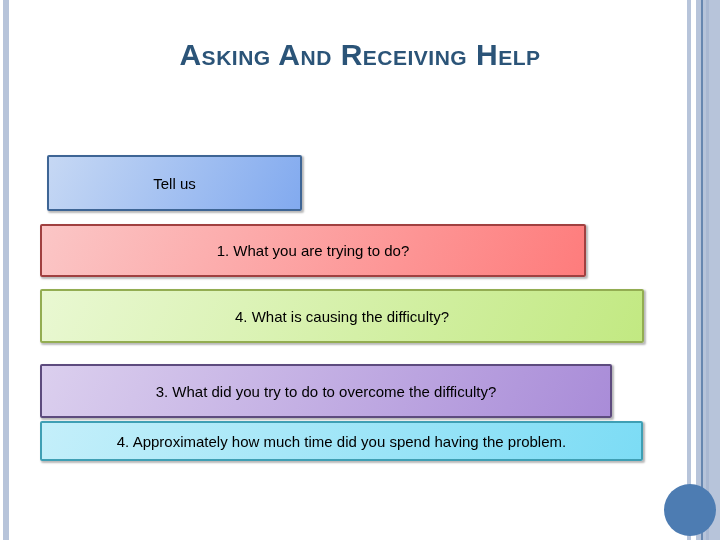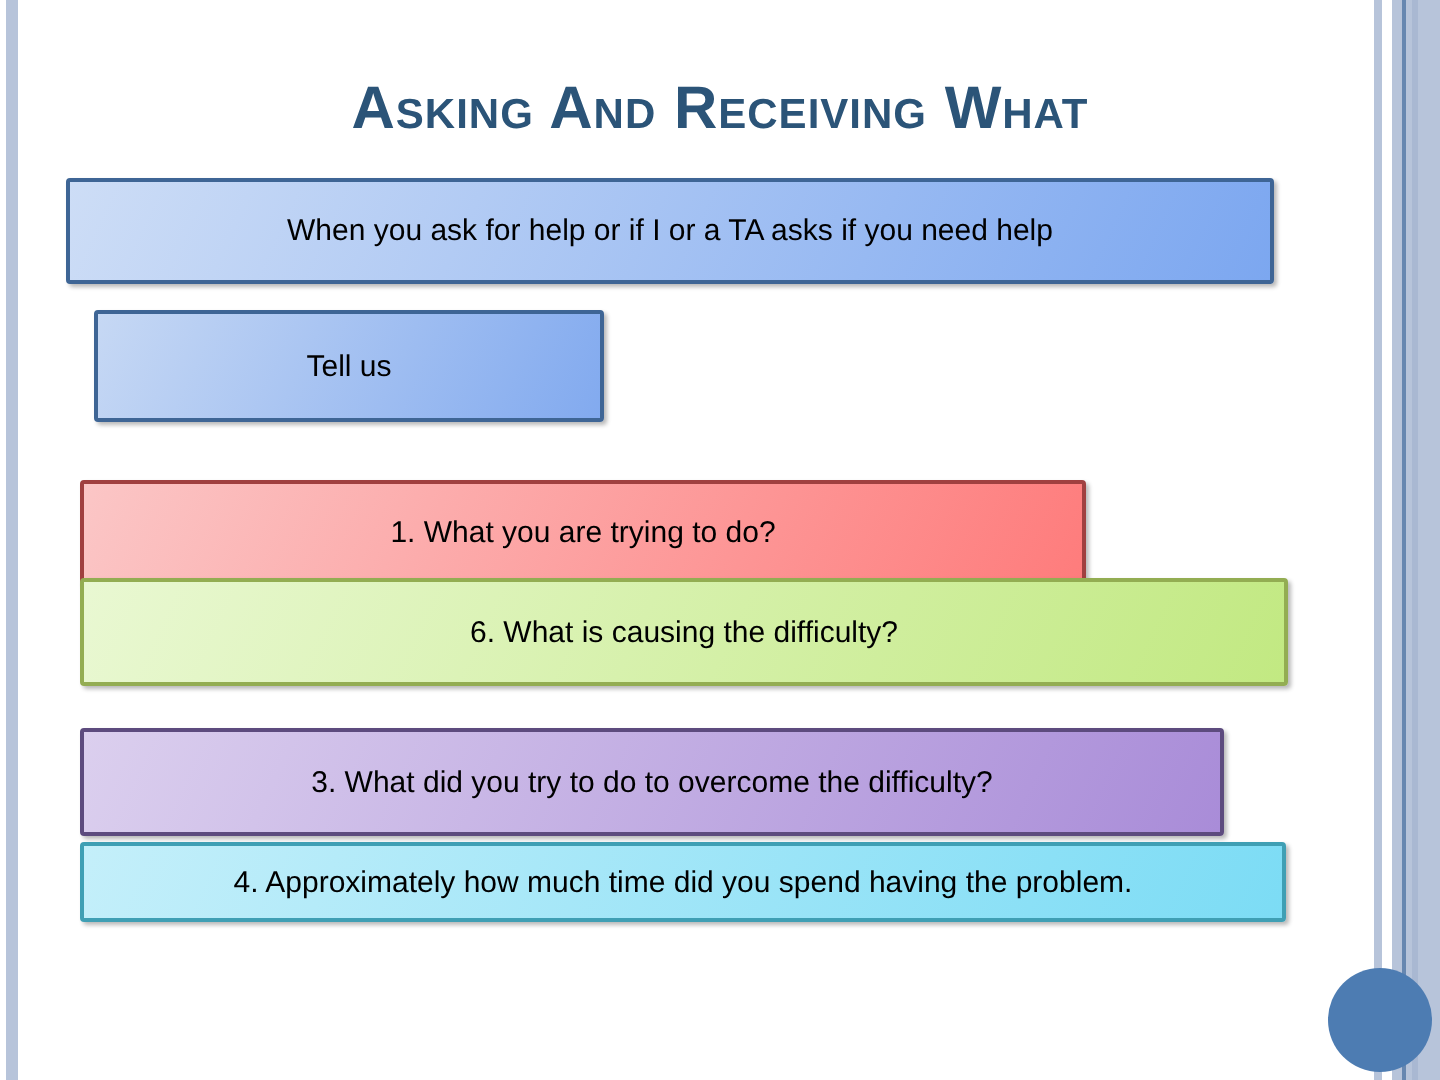--- a/index.html
+++ b/index.html
@@ -61,48 +61,45 @@
     align-items: center;
     justify-content: center;
     text-align: center;
     font-size: 15px;
     color: var(--box-text-color, #000);
     box-shadow: 1.5px 1.5px 2px rgba(0,0,0,0.28);
     padding: 0 10px;
   }
   .box-0 { left: 33px; top: 89px;  width: 604px; height: 53px; }
   .box-1 { left: 47px; top: 155px; width: 255px; height: 56px; }
-  .box-2 { left: 40px; top: 240px; width: 503px; height: 53px; }
+  .box-2 { left: 40px; top: 224px; width: 546px; height: 53px; }
   .box-3 { left: 40px; top: 289px; width: 604px; height: 54px; }
   .box-4 { left: 40px; top: 364px; width: 572px; height: 54px; }
   .box-5 { left: 40px; top: 421px; width: 603px; height: 40px; }
 </style>
 </head>
 <body>
 
 <div class="slide">
 
   <div class="stripe-left"></div>
 
-  <h1 class="slide-title">Asking And Receiving What</h1>
+  <h1 class="slide-title">Asking And Receiving Help</h1>
 
-  <div class="shape box-0" style="background: linear-gradient(115deg, rgb(205, 221, 246) 0%, rgb(124, 167, 240) 100%); border-color: rgb(62, 101, 149);">
-    <span>When you ask for help or if I or a TA asks if you need help</span>
-  </div>
 
   <div class="shape box-1" style="background: linear-gradient(115deg, rgb(198, 216, 244) 0%, rgb(130, 170, 239) 100%); border-color: rgb(62, 101, 149);">
     <span>Tell us</span>
   </div>
 
   <div class="shape box-2" style="background: linear-gradient(115deg, rgb(251, 198, 198) 0%, rgb(254, 124, 124) 100%); border-color: rgb(160, 64, 64);">
     <span>1. What you are trying to do?</span>
   </div>
 
   <div class="shape box-3" style="background: linear-gradient(115deg, rgb(233, 248, 210) 0%, rgb(194, 233, 130) 100%); border-color: rgb(147, 173, 82);">
-    <span>6. What is causing the difficulty?</span>
+    <span>4. What is causing the difficulty?</span>
   </div>
 
   <div class="shape box-4" style="background: linear-gradient(115deg, rgb(219, 207, 238) 0%, rgb(169, 140, 216) 100%); border-color: rgb(93, 75, 126);">
     <span>3. What did you try to do to overcome the difficulty?</span>
   </div>
 
   <div class="shape box-5" style="background: linear-gradient(115deg, rgb(196, 239, 250) 0%, rgb(124, 220, 245) 100%); border-color: rgb(63, 159, 180);">
     <span>4. Approximately how much time did you spend having the problem.</span>
   </div>
 

